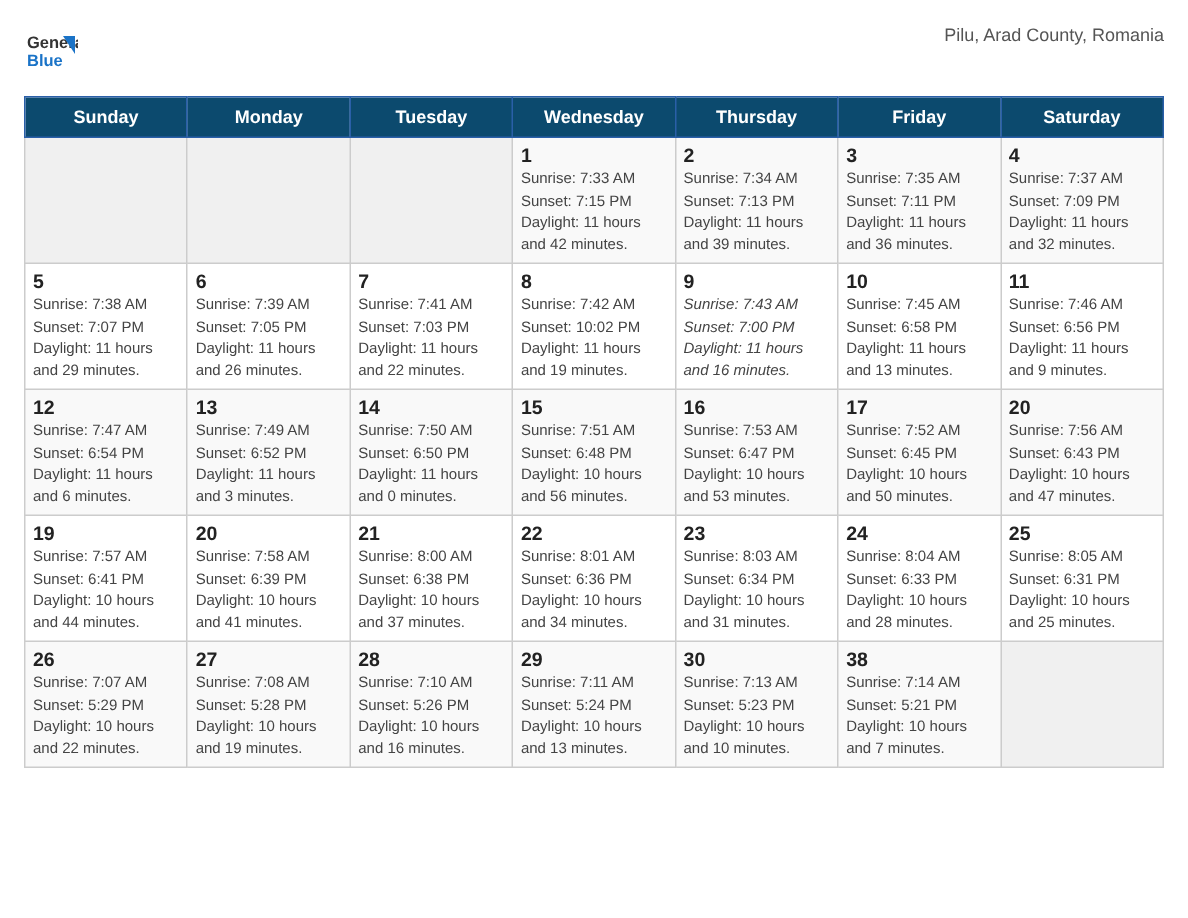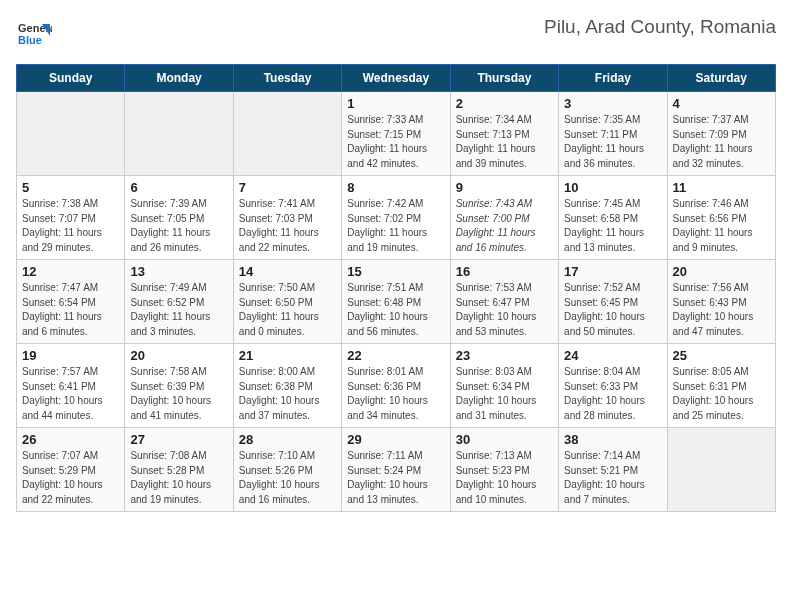--- a/index.html
+++ b/index.html
@@ -27,21 +27,21 @@
     }
     .title-block {
       text-align: right;
     }
     .month-title {
       font-size: 32px;
       color: #333;
       font-weight: normal;
     }
     .subtitle {
-      font-size: 19px;
+      font-size: 12px;
       color: #555;
     }
     table {
       width: 100%;
       border-collapse: collapse;
       font-size: 11px;
     }
     thead th {
       background-color: #0c4a6e;
       color: #fff;
@@ -151,21 +151,21 @@
         </td>
         <td>
           <span class="day-number">7</span>
           <div class="day-info" style="white-space: pre-line;">Sunrise: 7:41 AM
 Sunset: 7:03 PM
 Daylight: 11 hours and 22 minutes.</div>
         </td>
         <td>
           <span class="day-number">8</span>
           <div class="day-info" style="white-space: pre-line;">Sunrise: 7:42 AM
-Sunset: 7:02 PM
+Sunset: 10:02 PM
 Daylight: 11 hours and 19 minutes.</div>
         </td>
         <td>
           <span class="day-number">9</span>
           <div class="day-info" style="white-space: pre-line; font-style: italic;">Sunrise: 7:43 AM
 Sunset: 7:00 PM
 Daylight: 11 hours and 16 minutes.</div>
         </td>
         <td>
           <span class="day-number">10</span>

